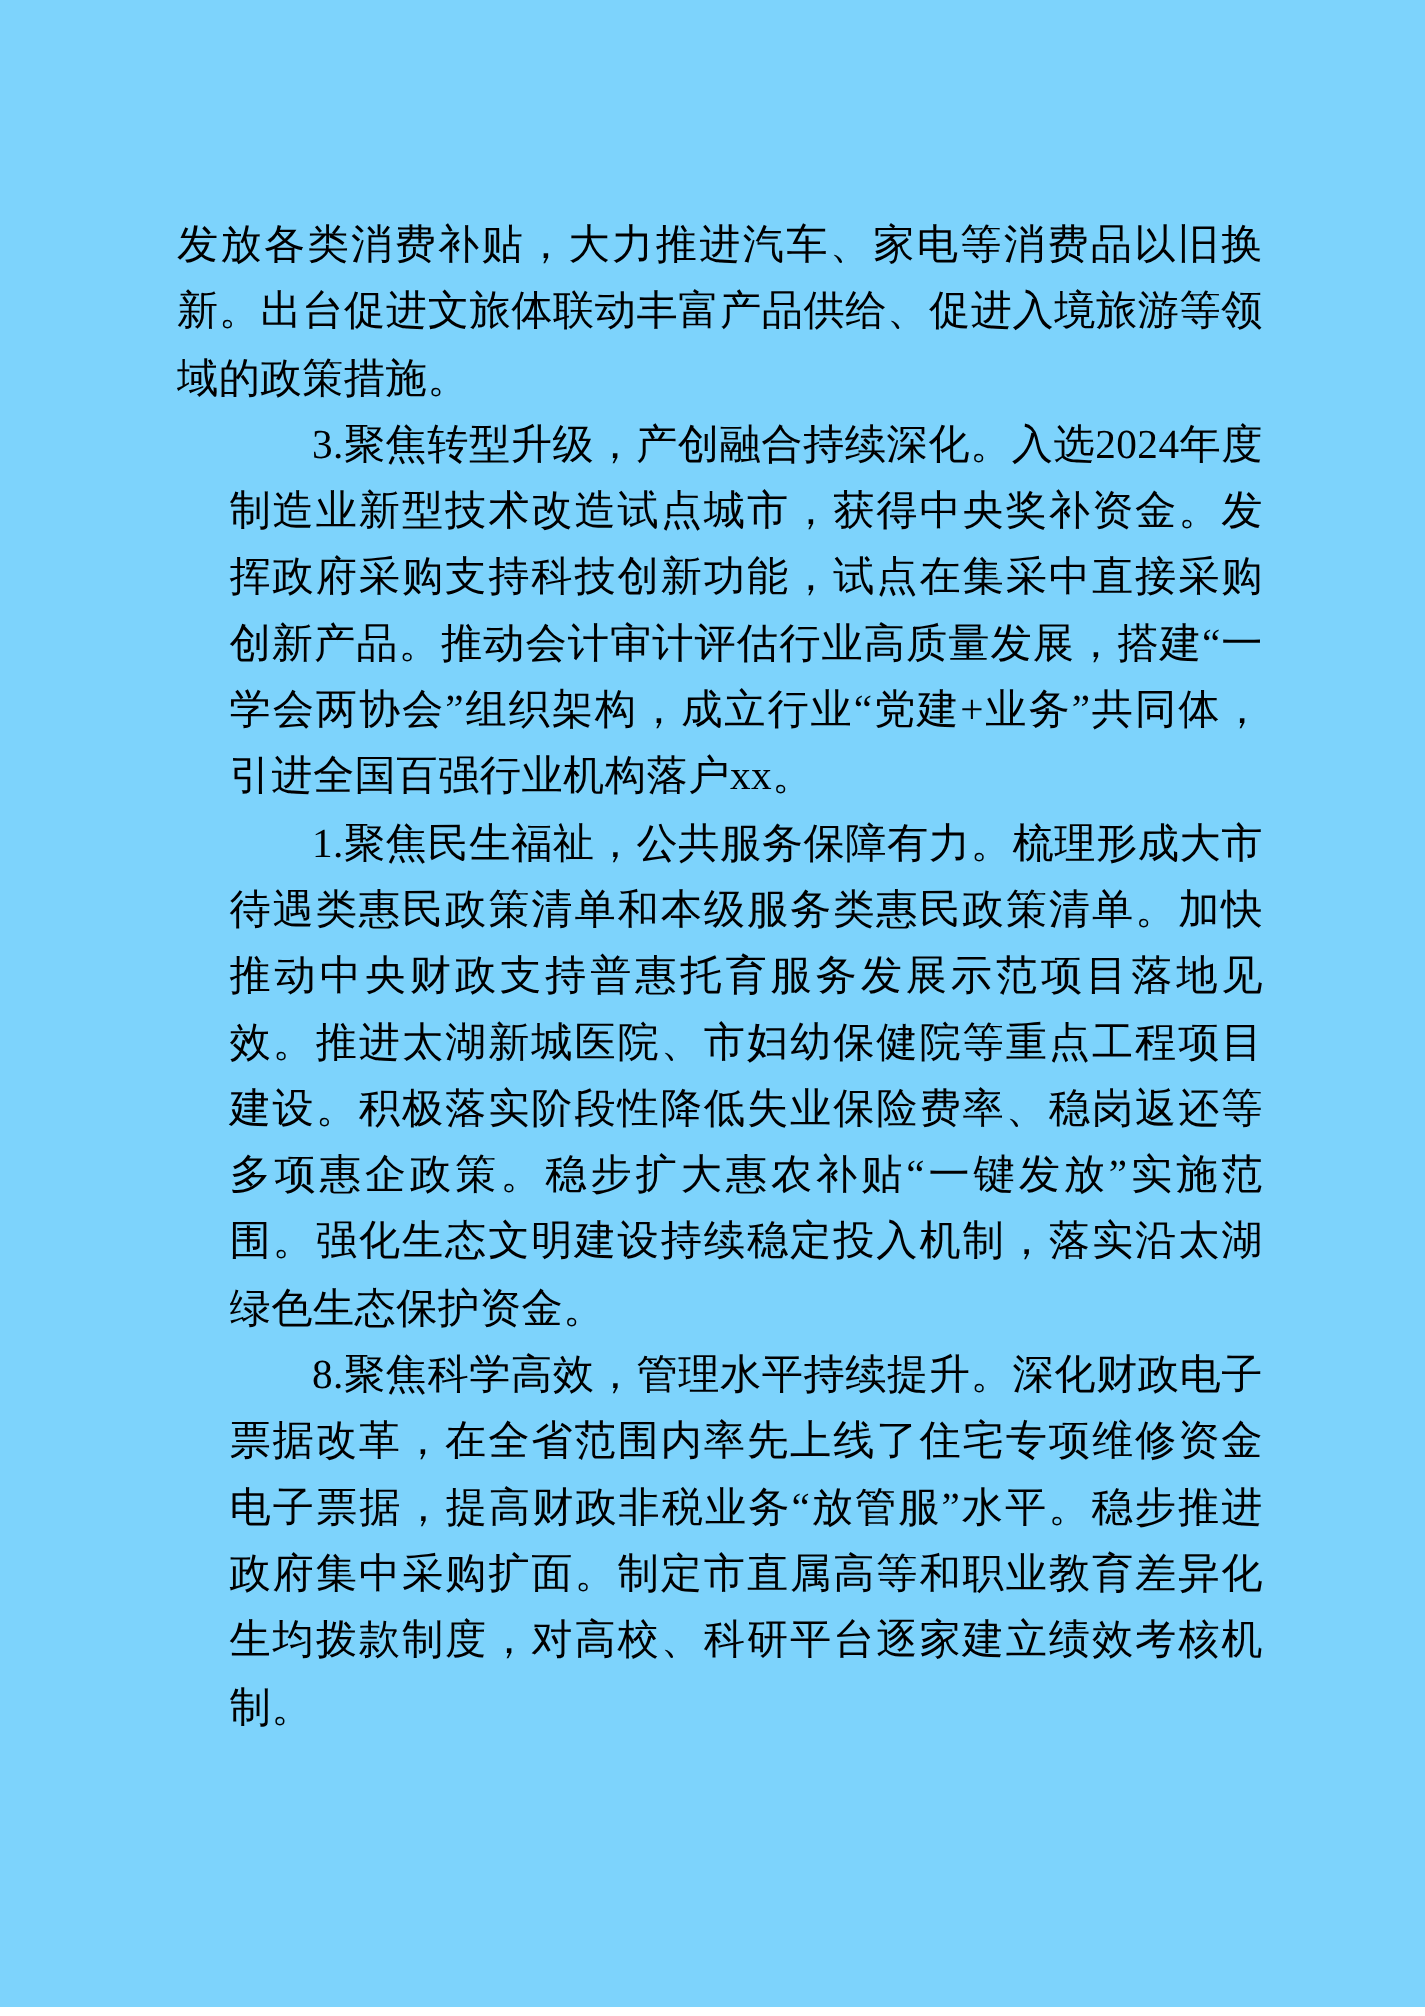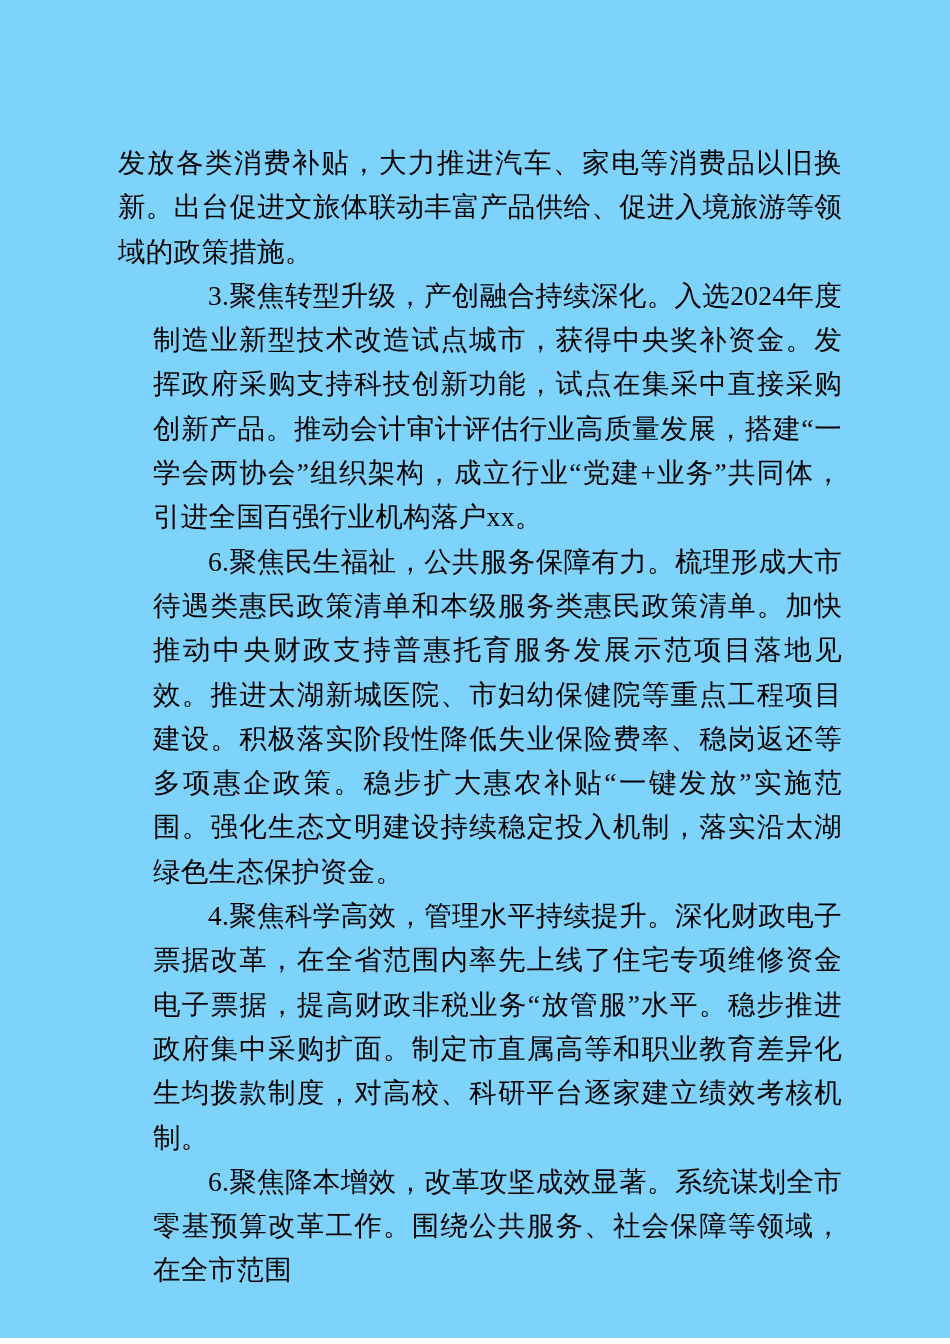--- a/index.html
+++ b/index.html
@@ -38,17 +38,16 @@
     margin-left: 35px;
   }
 </style>
 </head>
 <body>
 
 <div class="page">
   <div class="doc-content">
       <p class="doc-par">发放各类消费补贴，大力推进汽车、家电等消费品以旧换新。出台促进文旅体联动丰富产品供给、促进入境旅游等领域的政策措施。</p>
       <p class="doc-par indent">3.聚焦转型升级，产创融合持续深化。入选2024年度制造业新型技术改造试点城市，获得中央奖补资金。发挥政府采购支持科技创新功能，试点在集采中直接采购创新产品。推动会计审计评估行业高质量发展，搭建“一学会两协会”组织架构，成立行业“党建+业务”共同体，引进全国百强行业机构落户xx。</p>
-      <p class="doc-par indent">6.聚焦民生福祉，公共服务保障有力。梳理形成大市待遇类惠民政策清单和本级服务类惠民政策清单。加快推动中央财政支持普惠托育服务发展示范项目落地见效。推进太湖新城医院、市妇幼保健院等重点工程项目建设。积极落实阶段性降低失业保险费率、稳岗返还等多项惠企政策。稳步扩大惠农补贴“一键发放”实施范围。强化生态文明建设持续稳定投入机制，落实沿太湖绿色生态保护资金。</p>
-      <p class="doc-par indent">4.聚焦科学高效，管理水平持续提升。深化财政电子票据改革，在全省范围内率先上线了住宅专项维修资金电子票据，提高财政非税业务“放管服”水平。稳步推进政府集中采购扩面。制定市直属高等和职业教育差异化生均拨款制度，对高校、科研平台逐家建立绩效考核机制。</p>
-      <p class="doc-par indent">6.聚焦降本增效，改革攻坚成效显著。系统谋划全市零基预算改革工作。围绕公共服务、社会保障等领域，在全市范围</p>
+      <p class="doc-par indent">1.聚焦民生福祉，公共服务保障有力。梳理形成大市待遇类惠民政策清单和本级服务类惠民政策清单。加快推动中央财政支持普惠托育服务发展示范项目落地见效。推进太湖新城医院、市妇幼保健院等重点工程项目建设。积极落实阶段性降低失业保险费率、稳岗返还等多项惠企政策。稳步扩大惠农补贴“一键发放”实施范围。强化生态文明建设持续稳定投入机制，落实沿太湖绿色生态保护资金。</p>
+      <p class="doc-par indent">8.聚焦科学高效，管理水平持续提升。深化财政电子票据改革，在全省范围内率先上线了住宅专项维修资金电子票据，提高财政非税业务“放管服”水平。稳步推进政府集中采购扩面。制定市直属高等和职业教育差异化生均拨款制度，对高校、科研平台逐家建立绩效考核机制。</p>
     </div>
 </div>
 
 </body></html>

